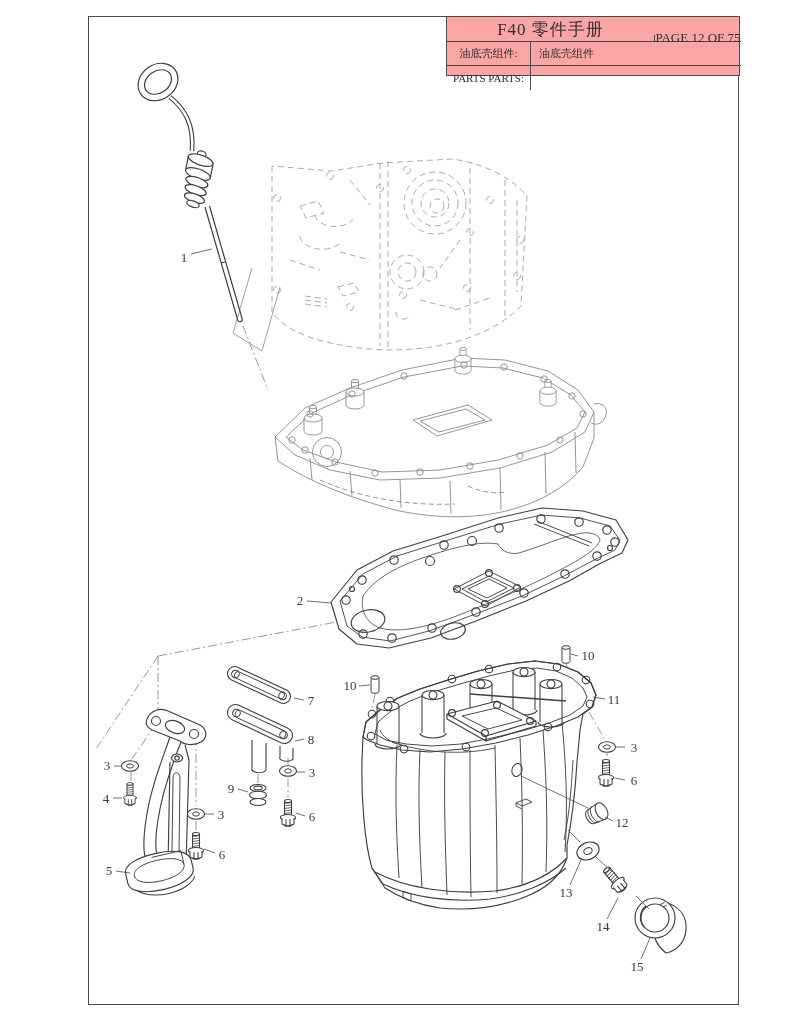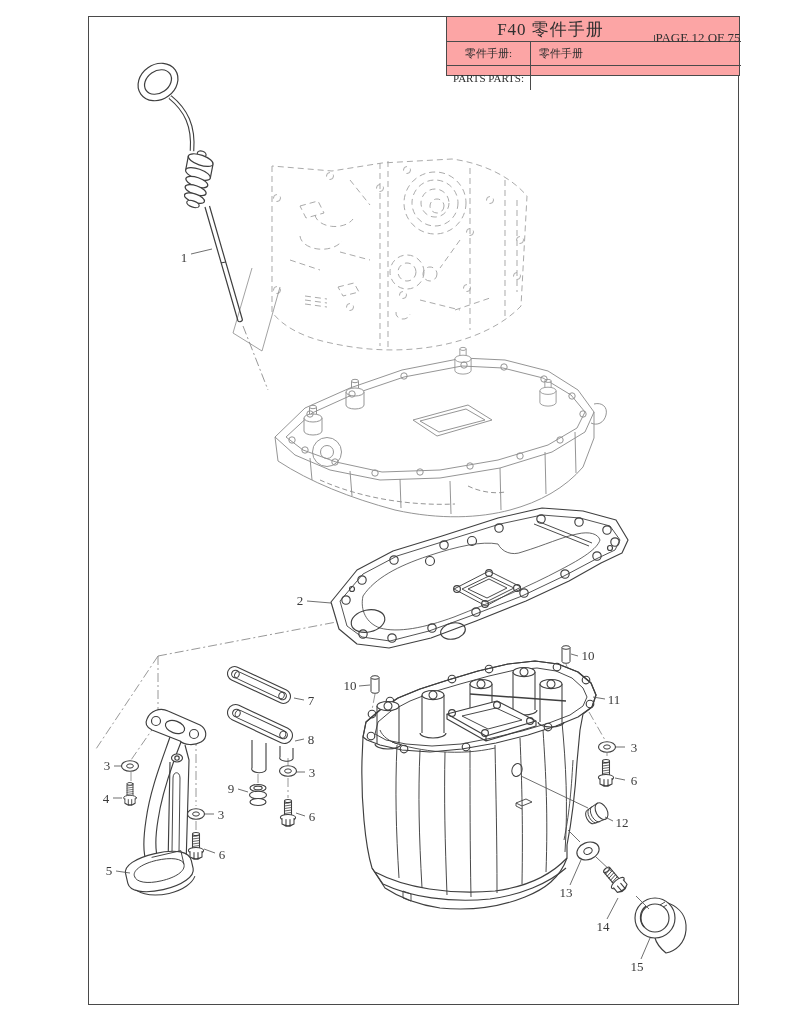--- a/index.html
+++ b/index.html
@@ -23,22 +23,22 @@
 </style>
 </head>
 <body>
 
 <div id="page">
   <div class="frame"></div>
 
   <div class="titleblock">
     <div class="t-title">F40 零件手册</div>
     <div class="t-page">PAGE 12 OF 75</div>
-    <div class="t-label bb">零件手册:</div>
-    <div class="t-value bb" style="grid-column:2/4">零件手册</div>
+    <div class="t-label bb">油底壳组件:</div>
+    <div class="t-value bb" style="grid-column:2/4">油底壳组件</div>
     <div class="t-label">PARTS PARTS:</div>
   </div>
 
   <svg width="791" height="1024" viewBox="0 0 791 1024">
     <defs>
       <g id="washer">
         <ellipse cx="0" cy="0" rx="8.5" ry="5.3" fill="#fff" stroke="#3f3f3f" stroke-width="1.1"></ellipse>
         <ellipse cx="0" cy="0" rx="3.4" ry="2.1" fill="#fff" stroke="#3f3f3f" stroke-width="1"></ellipse>
       </g>
       <g id="bolt" fill="#fff" stroke="#3f3f3f" stroke-width="1.05" stroke-linecap="round">

